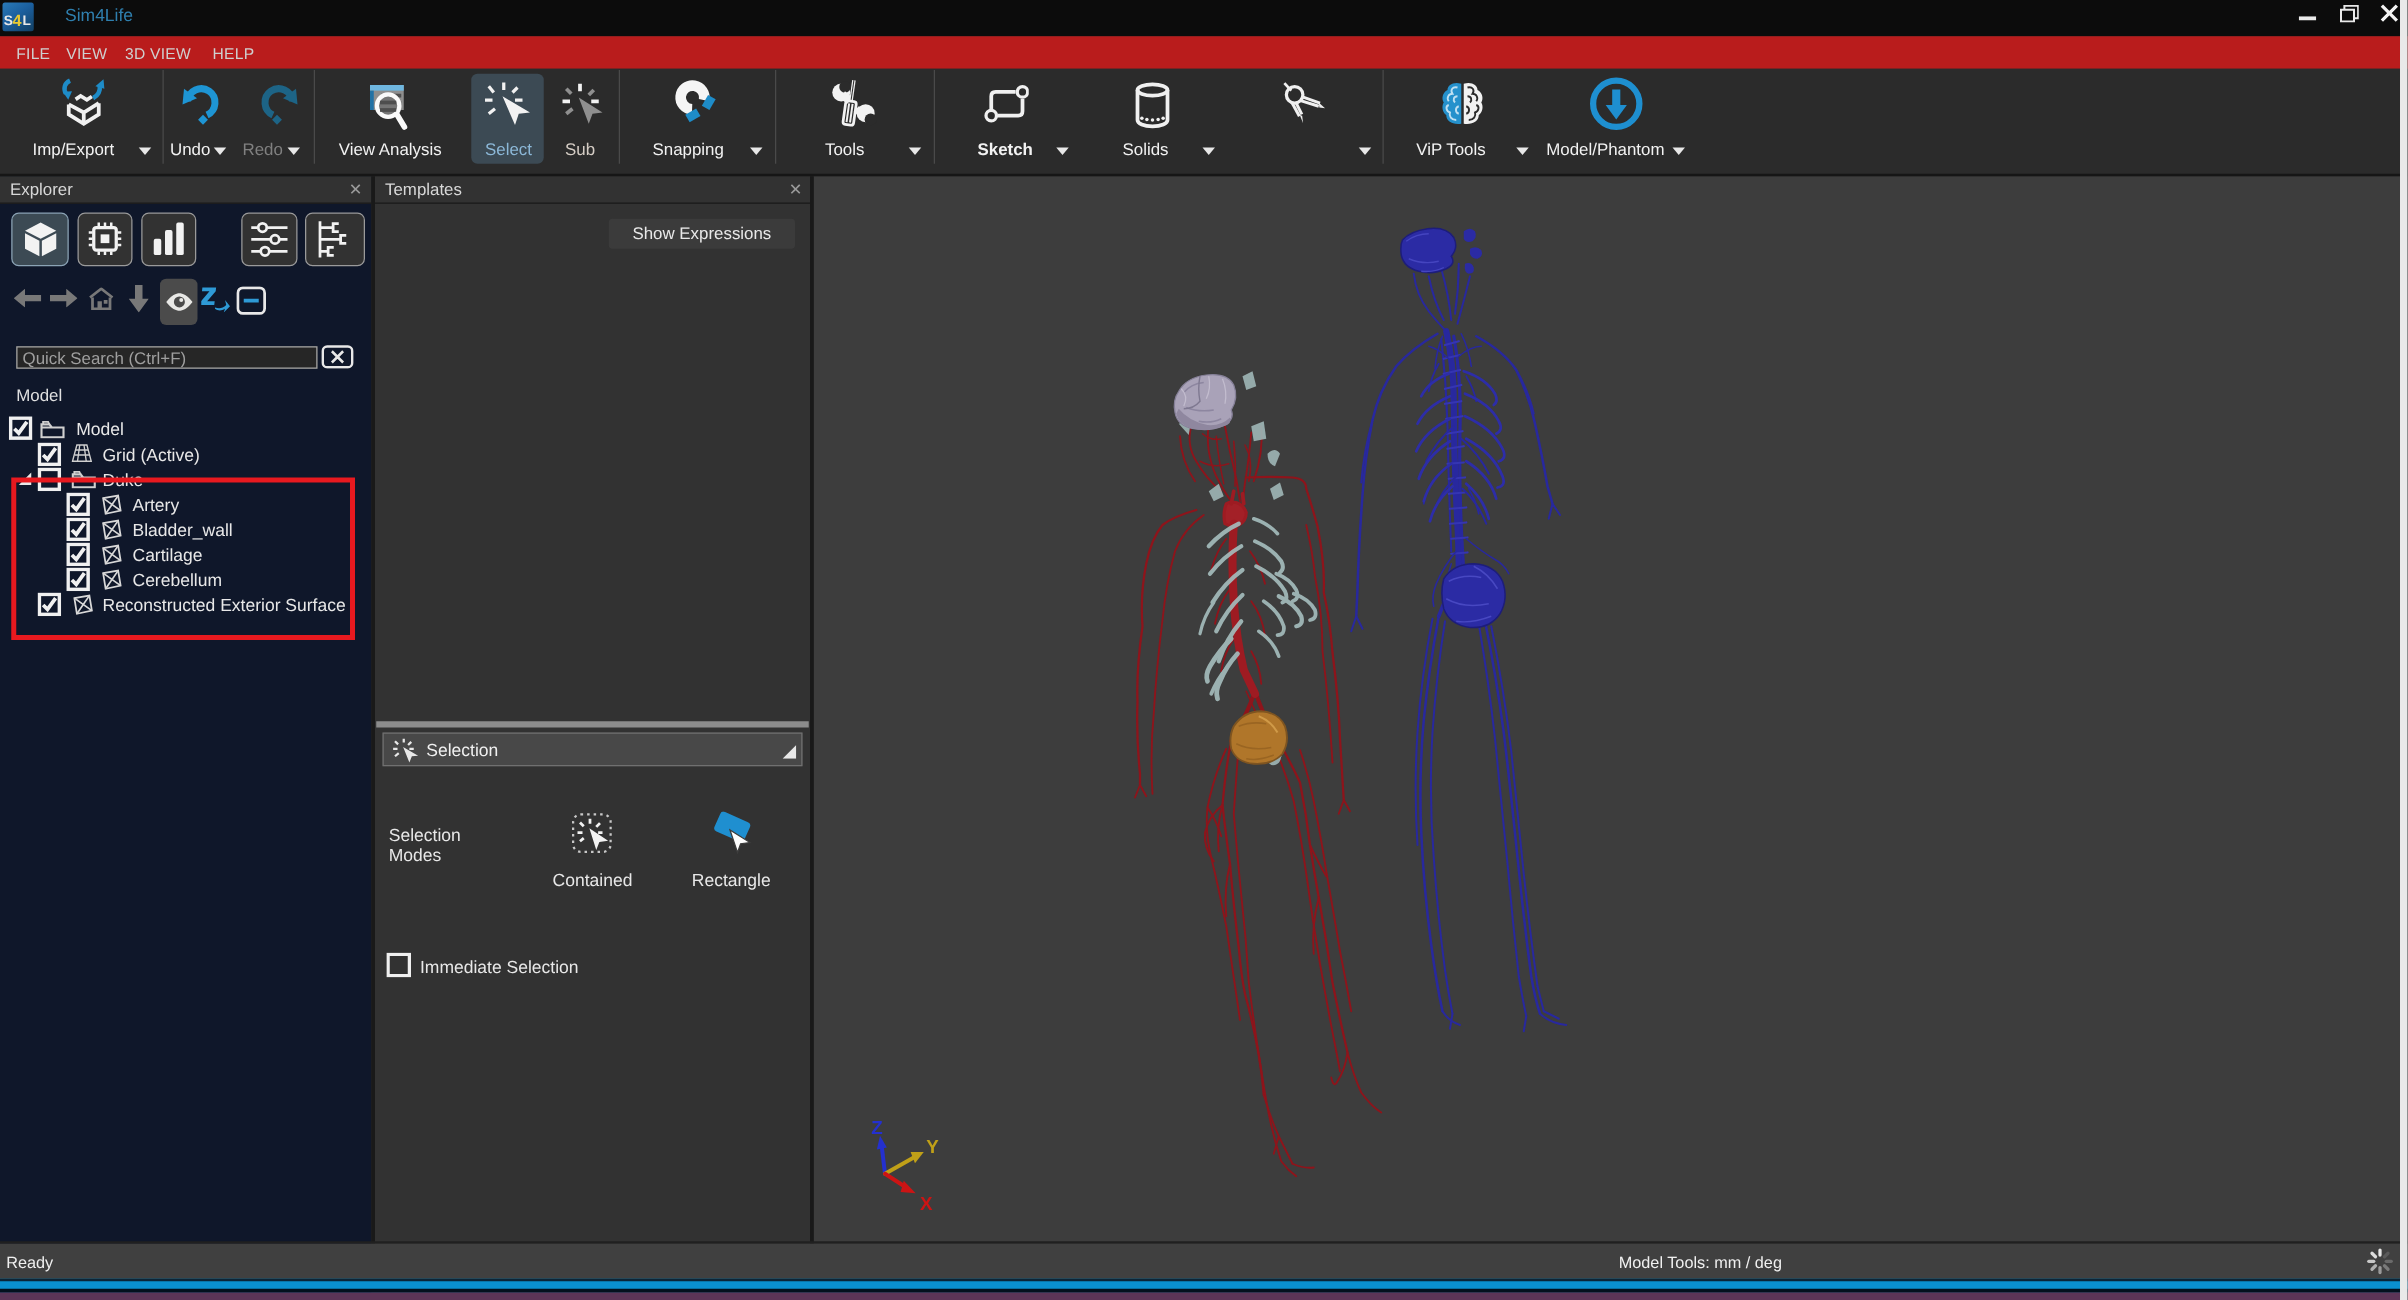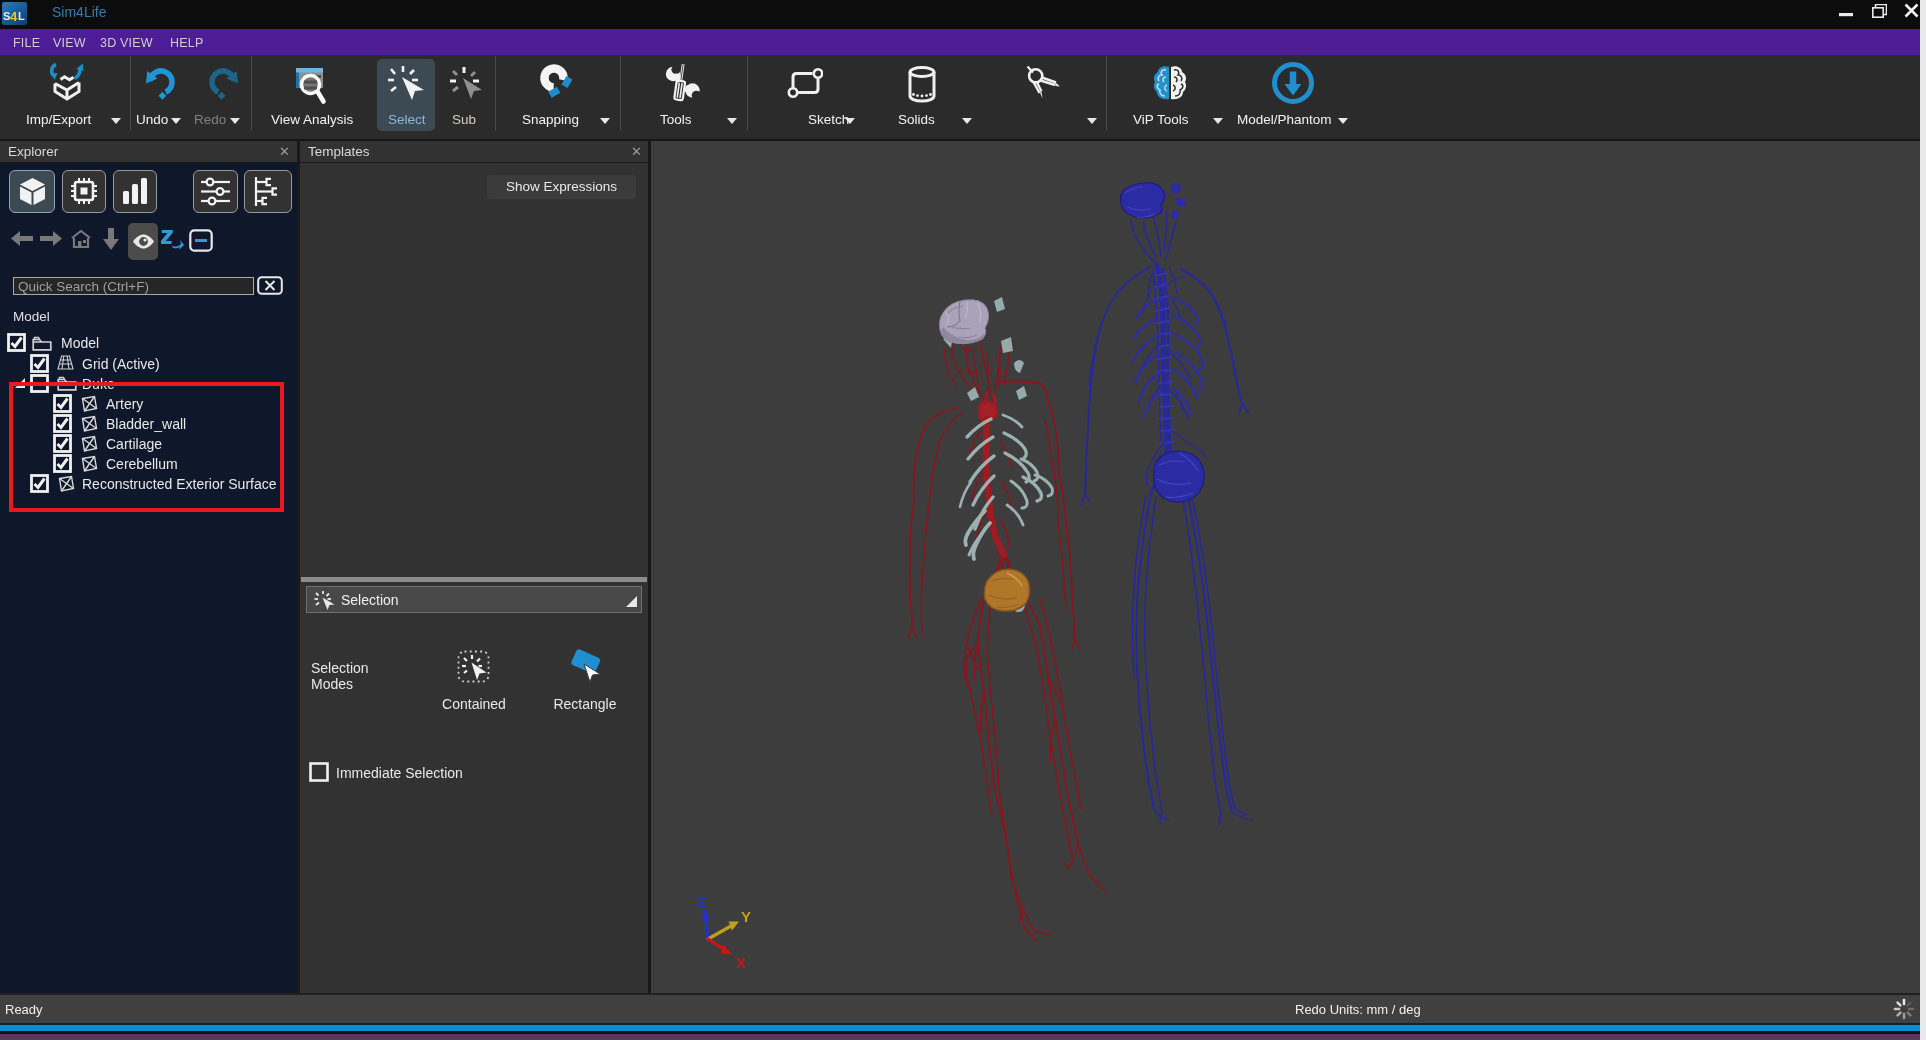--- a/index.html
+++ b/index.html
@@ -3,21 +3,21 @@
 <meta charset="utf-8">
 <style>
 * { margin:0; padding:0; box-sizing:border-box; }
 html,body { width:1926px; height:1040px; overflow:hidden; background:#2e2e2e;
   font-family:"Liberation Sans", sans-serif; }
 #app { position:absolute; left:0; top:0; width:1926px; height:1040px; }
 .abs { position:absolute; }
 
 
 #titlebar { position:absolute; left:0; top:0; width:1926px; height:29px; background:#0c0c0c; }
-#menubar { position:absolute; left:0; top:29px; width:1926px; height:26px; background:#4c1d95; }
+#menubar { position:absolute; left:0; top:29px; width:1926px; height:26px; background:#b91c1c; }
 .menuitem { position:absolute; top:7px; color:#cfcfcf; font-size:12.5px; letter-spacing:0.2px; }
 #s4logo { position:absolute; left:2px; top:2px; width:25px; height:23px;
   background:linear-gradient(145deg,#2a7ab8 0%,#1b5f9e 45%,#123f62 100%); border-radius:2px; }
 #titletext { position:absolute; left:52px; top:4px; color:#2f7fae; font-size:14px; }
 
 
 #toolbar { position:absolute; left:0; top:55px; width:1926px; height:86px; background:#2b2b2b; }
 .tbsep { position:absolute; top:1px; width:1px; height:75px; background:#4a4a4a; }
 .tblabel { position:absolute; color:#f2f2f2; font-size:13.5px; top:57px; white-space:nowrap; }
 .tblabel.dim { color:#808080; }
@@ -189,21 +189,21 @@
     </svg>
     <div class="tblabel" style="left:660px;">Tools</div>
     <div class="tbarrow" style="left:727px;"></div>
 
     <svg class="abs" style="left:787px; top:12px;" width="36" height="34" viewBox="0 0 36 34">
       <path d="M25.5 6.5 L9.5 6.5 Q 6 6.5 6 10 L6 21.5" fill="none" stroke="#f0f0f0" stroke-width="3"></path>
       <path d="M11 25.5 L27.5 25.5 Q 31 25.5 31 22 L31 12" fill="none" stroke="#f0f0f0" stroke-width="3"></path>
       <circle cx="31" cy="6.5" r="4.2" fill="none" stroke="#f0f0f0" stroke-width="2.6"></circle>
       <circle cx="6" cy="25.5" r="4.2" fill="none" stroke="#f0f0f0" stroke-width="2.6"></circle>
     </svg>
-    <div class="tblabel" style="left:808px;">Sketch</div>
+    <div class="tblabel" style="left:782px;font-weight:bold;">Sketch</div>
     <div class="tbarrow" style="left:845px;"></div>
 
     <svg class="abs" style="left:906px; top:8px;" width="32" height="42" viewBox="0 0 32 42">
       <ellipse cx="16" cy="9" rx="12" ry="4.5" fill="none" stroke="#f0f0f0" stroke-width="3"></ellipse>
       <path d="M4 9 L4 33 C4 35.8 9 38 16 38 C23 38 28 35.8 28 33 L28 9" fill="none" stroke="#f0f0f0" stroke-width="3"></path>
       <g fill="#f0f0f0">
         <circle cx="7.5" cy="31.5" r="1.4"></circle>
           <circle cx="11.5" cy="32.6" r="1.4"></circle>
           <circle cx="16" cy="33" r="1.4"></circle>
           <circle cx="20.5" cy="32.6" r="1.4"></circle>
@@ -673,21 +673,21 @@
       <text x="85" y="827" fill="#cc1414" font-size="15" font-weight="bold" font-family="Liberation Sans">X</text>
     </g>
   </svg>
   </div>
   <div class="abs" style="left:0; top:139px; width:1920px; height:2px; background:#161616;"></div>
   <div class="abs" style="left:297px; top:141px; width:3px; height:854px; background:#191919;"></div>
   <div class="abs" style="left:648px; top:141px; width:3px; height:854px; background:#191919;"></div>
   <div class="abs" style="left:0; top:993px; width:1926px; height:2px; background:#202020;"></div>
   <div id="statusbar">
     <div class="abs" style="left:5px; top:7px;">Ready</div>
-    <div class="abs" style="left:1295px; top:7px;">Redo Units: mm / deg</div>
+    <div class="abs" style="left:1295px; top:7px;">Model Tools: mm / deg</div>
     <svg class="abs" style="left:1893px; top:3px;" width="22" height="22" viewBox="0 0 22 22">
       <g stroke-linecap="round">
         <line x1="11" y1="2" x2="11" y2="6" stroke="#e8e8e8" stroke-width="2.6"></line>
         <line x1="17.4" y1="4.6" x2="14.6" y2="7.4" stroke="#5a5a5a" stroke-width="2.6"></line>
         <line x1="20" y1="11" x2="16" y2="11" stroke="#6a6a6a" stroke-width="2.6"></line>
         <line x1="17.4" y1="17.4" x2="14.6" y2="14.6" stroke="#7a7a7a" stroke-width="2.6"></line>
         <line x1="11" y1="20" x2="11" y2="16" stroke="#9a9a9a" stroke-width="2.6"></line>
         <line x1="4.6" y1="17.4" x2="7.4" y2="14.6" stroke="#b0b0b0" stroke-width="2.6"></line>
         <line x1="2" y1="11" x2="6" y2="11" stroke="#c8c8c8" stroke-width="2.6"></line>
         <line x1="4.6" y1="4.6" x2="7.4" y2="7.4" stroke="#dddddd" stroke-width="2.6"></line>

